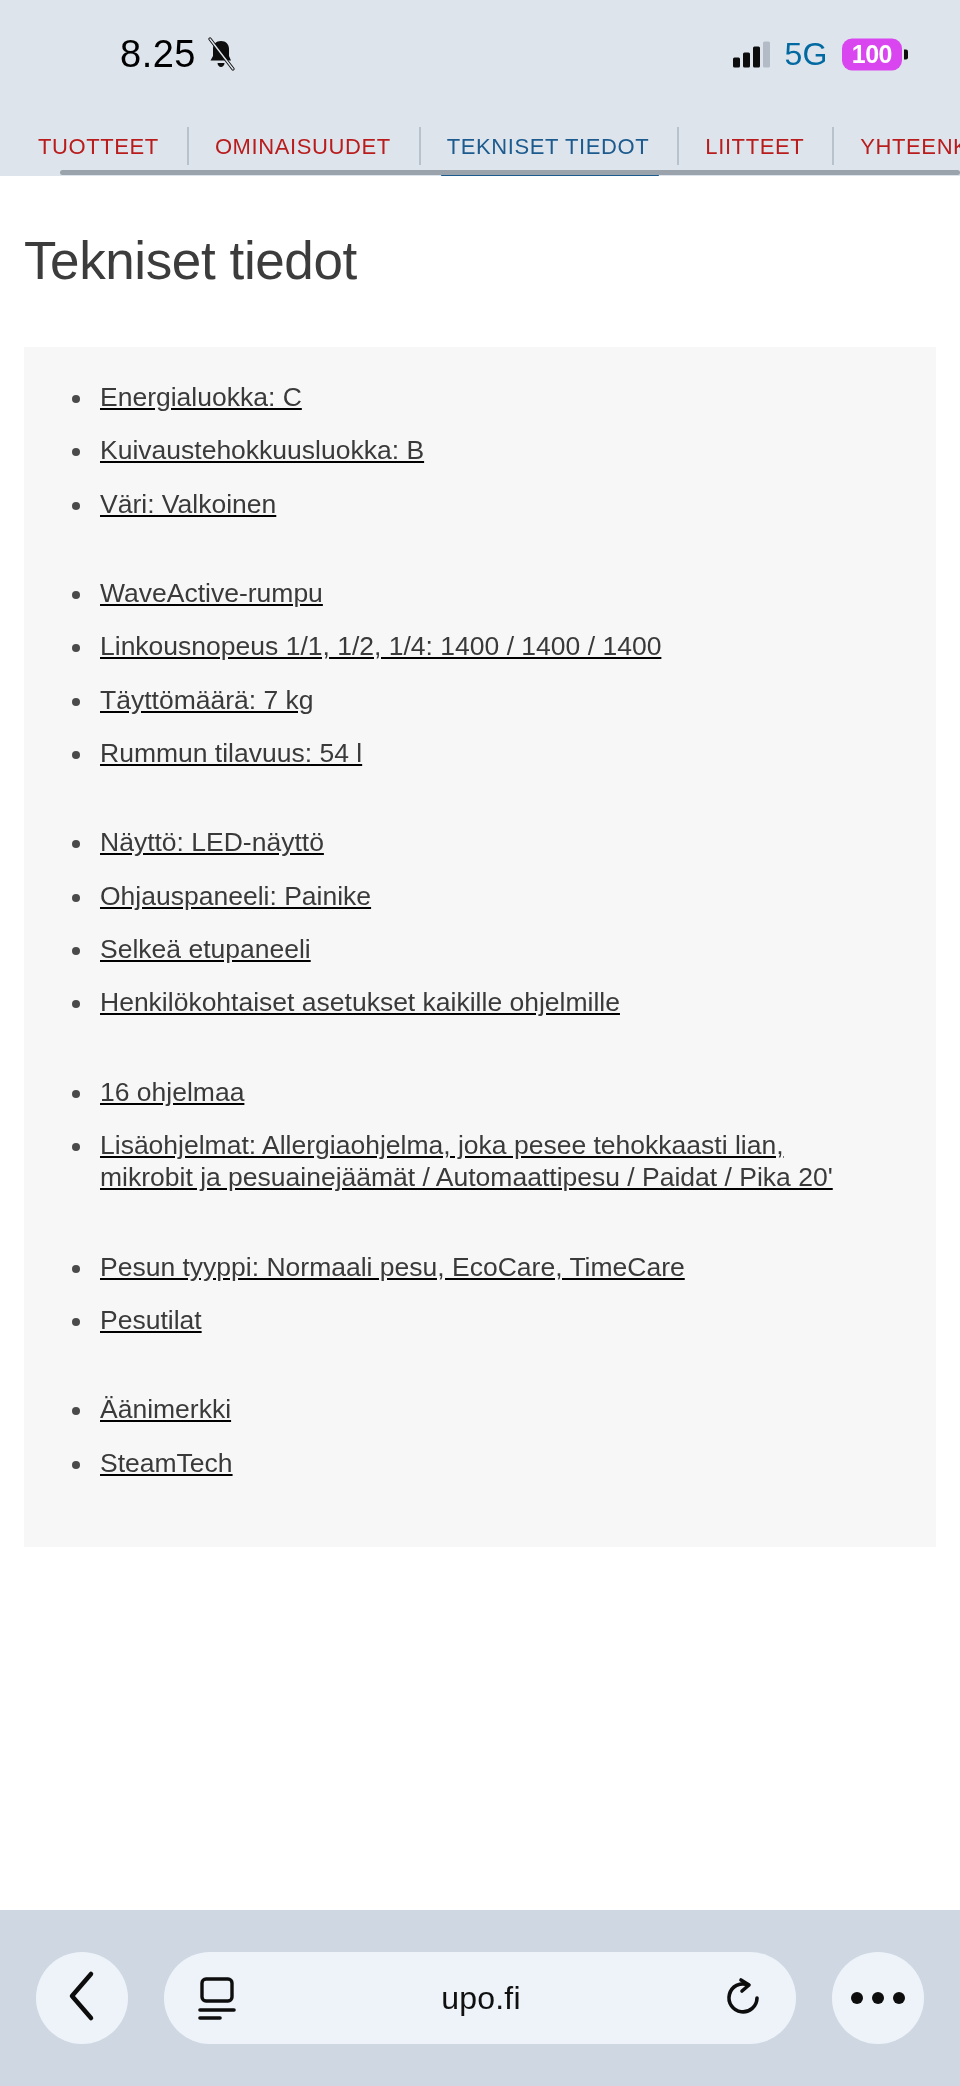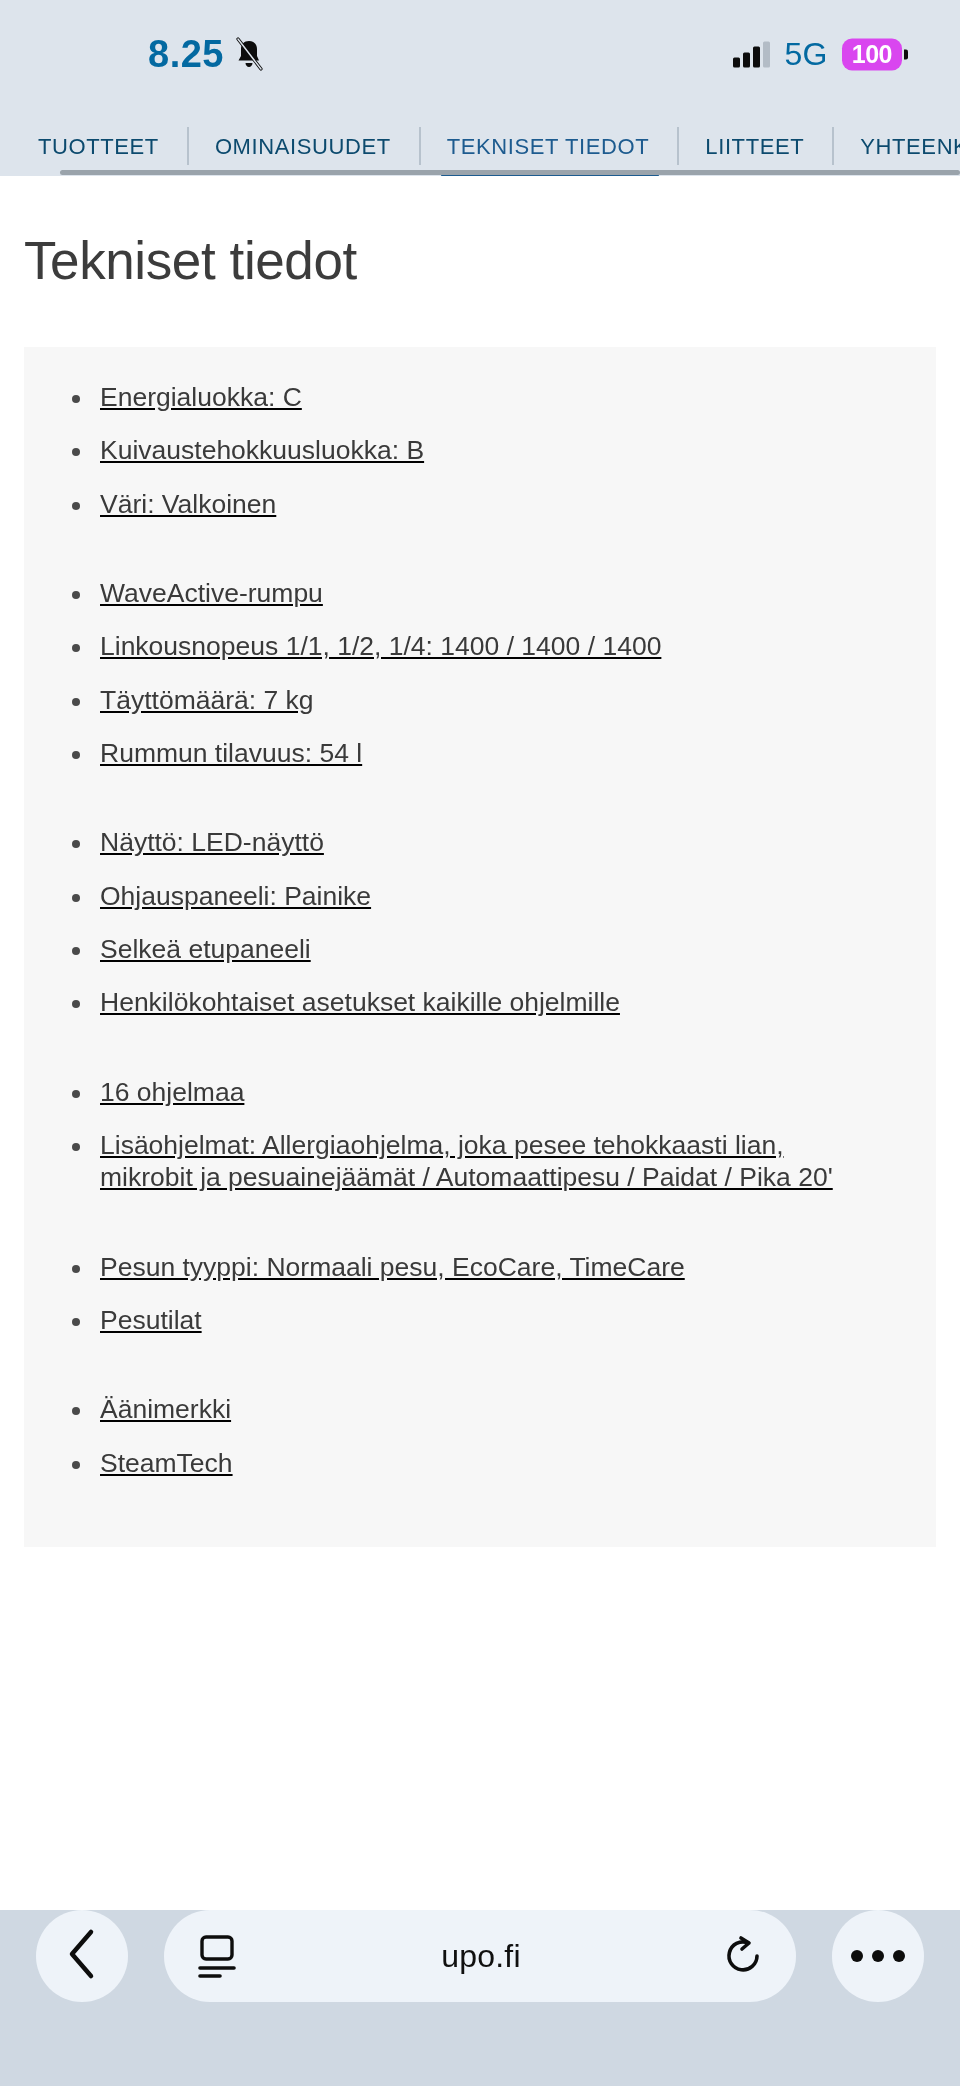--- a/index.html
+++ b/index.html
@@ -12,21 +12,21 @@
   }
 
   
   .statusbar {
     height:108px;
     display:flex; align-items:center;
     padding:0 52px;
     position:relative;
   }
   .sb-left { display:flex; align-items:center; gap:10px; margin-left:68px; }
-  .sb-time { font-size:38px; font-weight:700; color:#0369a1; letter-spacing:.5px;margin-left:28px; }
+  .sb-time { font-size:38px; font-weight:400; color:#000000; letter-spacing:.5px; }
   .bell-icon { width:30px; height:34px; position:relative; }
   .bell-icon svg { display:block; }
   .sb-right {
     position:absolute; right:52px; top:50%; transform:translateY(-50%);
     display:flex; align-items:center; gap:14px;
   }
   .bars { display:flex; align-items:flex-end; gap:3px; height:26px; }
   .bars i { display:block; width:7px; background:#0d0d0d; border-radius:1.5px; }
   .bars i:nth-child(1){ height:10px; }
   .bars i:nth-child(2){ height:15px; }
@@ -49,21 +49,21 @@
   
   .tabstrip {
     height:78px;
     display:flex; align-items:center;
     padding-left:38px;
     overflow:hidden;
     position:relative;
   }
   .tab {
     font-size:22px;
-    color:#0c4a6e;
+    color:#b91c1c;
     letter-spacing:.6px;
     white-space:nowrap;
     padding:0 28px;
     position:relative;
     height:48px;
     display:flex; align-items:center;
     flex:0 0 auto;
   }
   .tab:first-child { padding-left:0; }
   .tab + .tab::before {
@@ -124,21 +124,21 @@
     border-radius:50%;
     background:#4a4a4a;
   }
   ul.spec-list li.group-end { margin-bottom:57px; }
 
   
   .browserbar {
     position:absolute; left:0; right:0; bottom:0;
     height:176px;
     background:#cfd8e2;
-    display:flex; 
+    display:flex; align-items:center;
     padding:0 36px;
     gap:36px;
   }
   .circle-btn {
     width:92px; height:92px; border-radius:50%;
     background:#eef3f9;
     display:flex; align-items:center; justify-content:center;
     flex:0 0 auto;
   }
   .urlbar {

